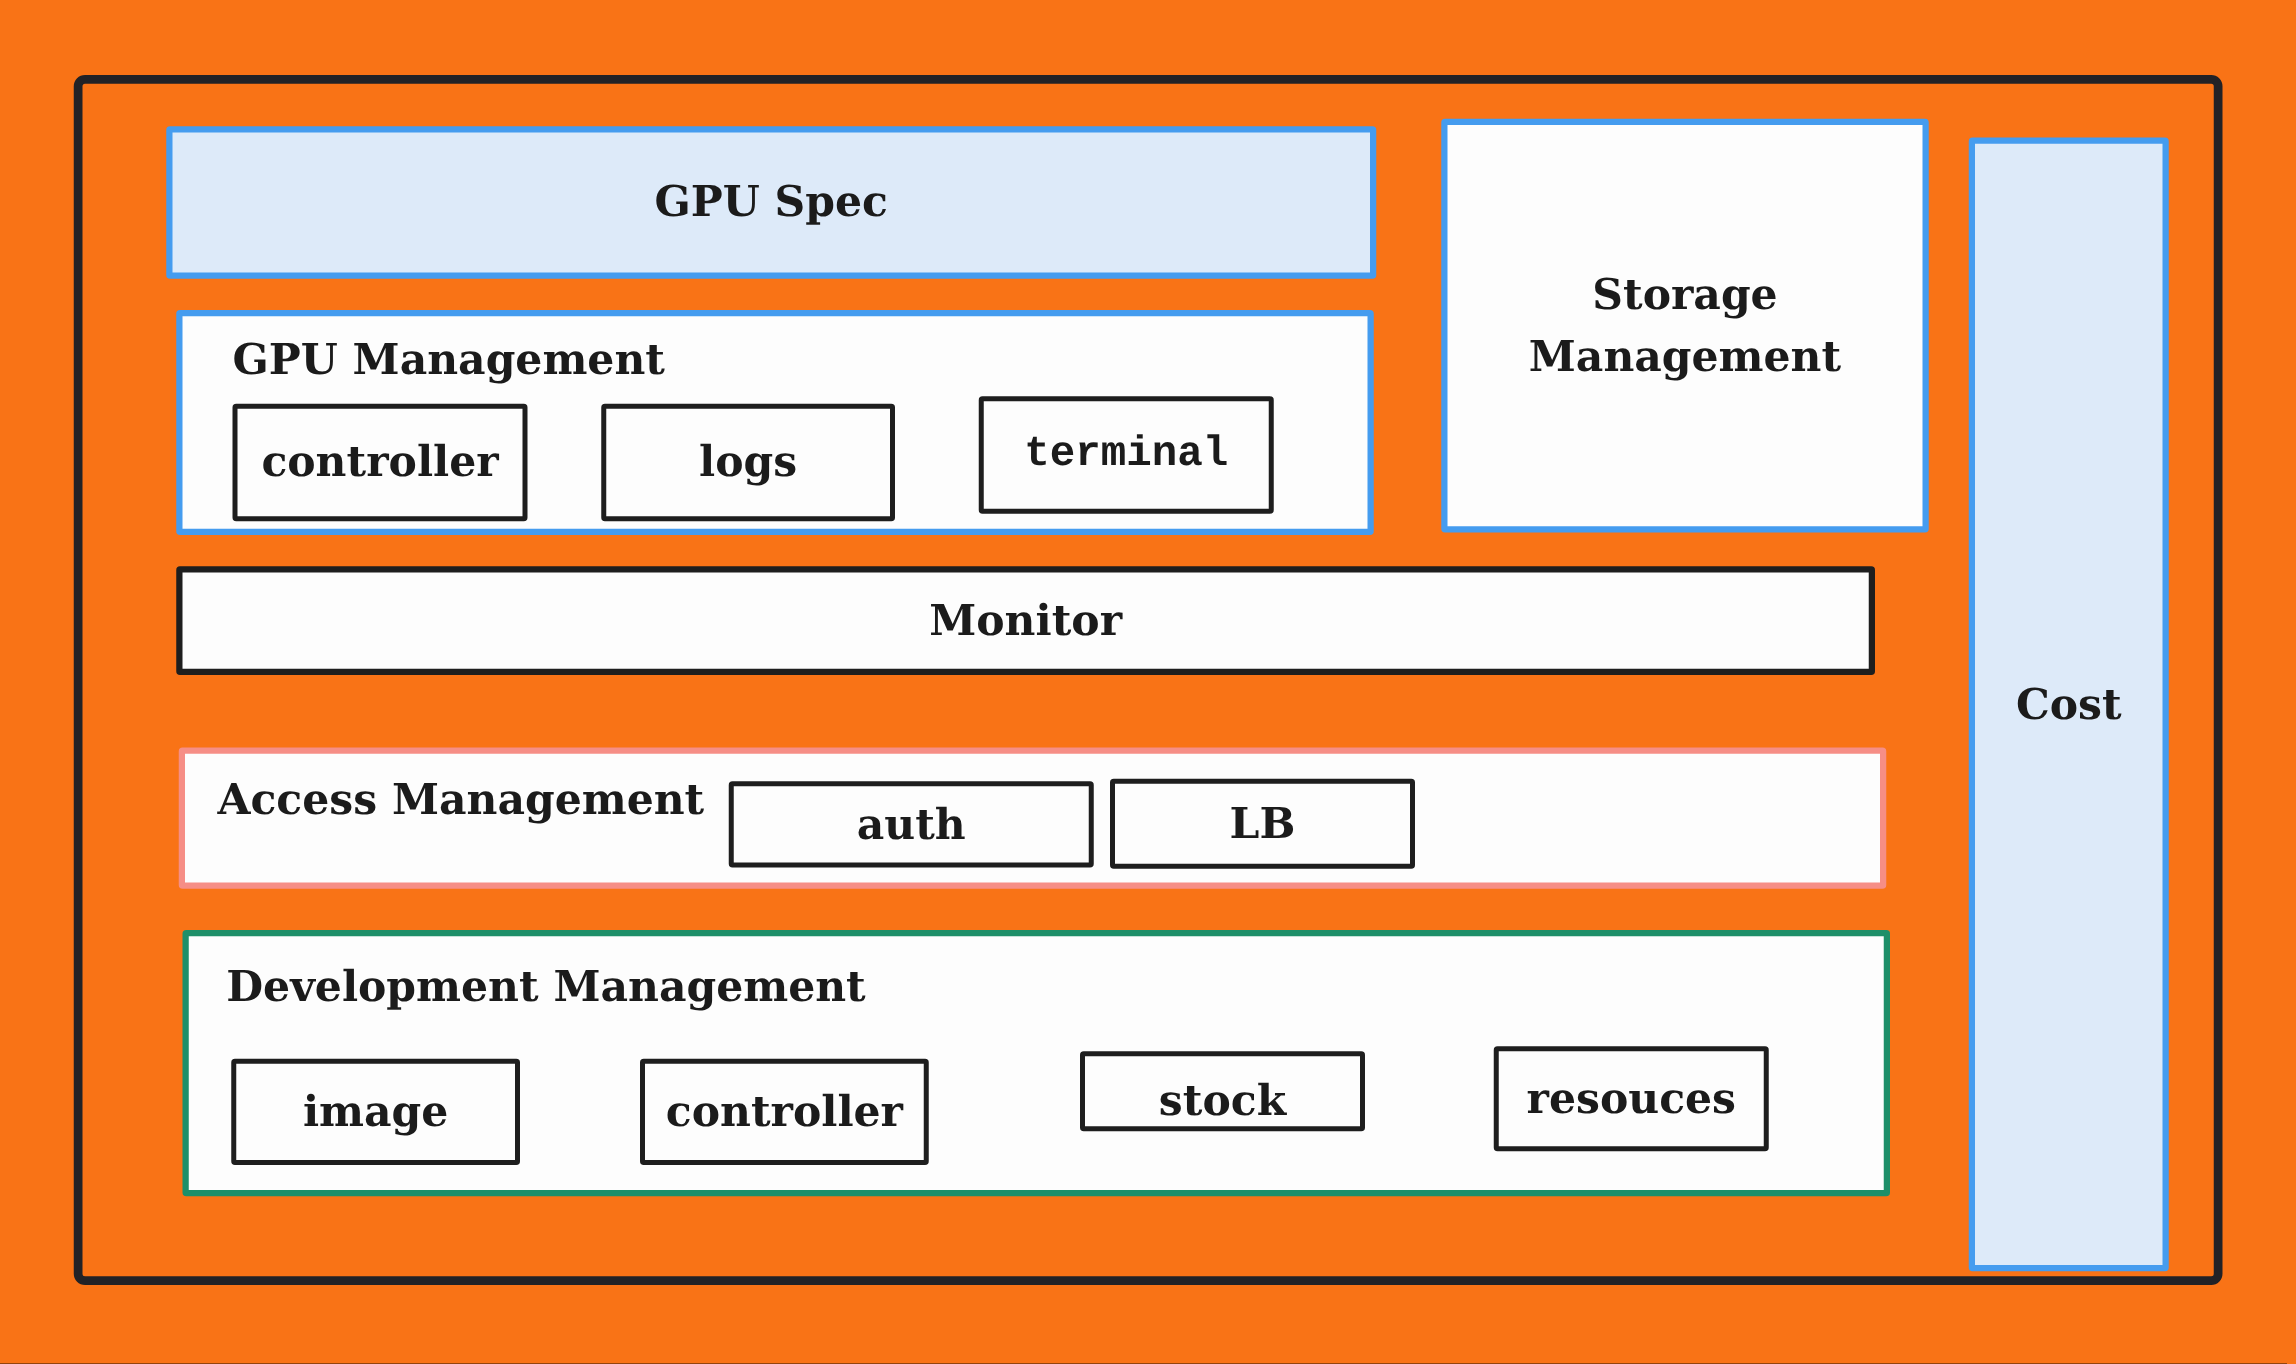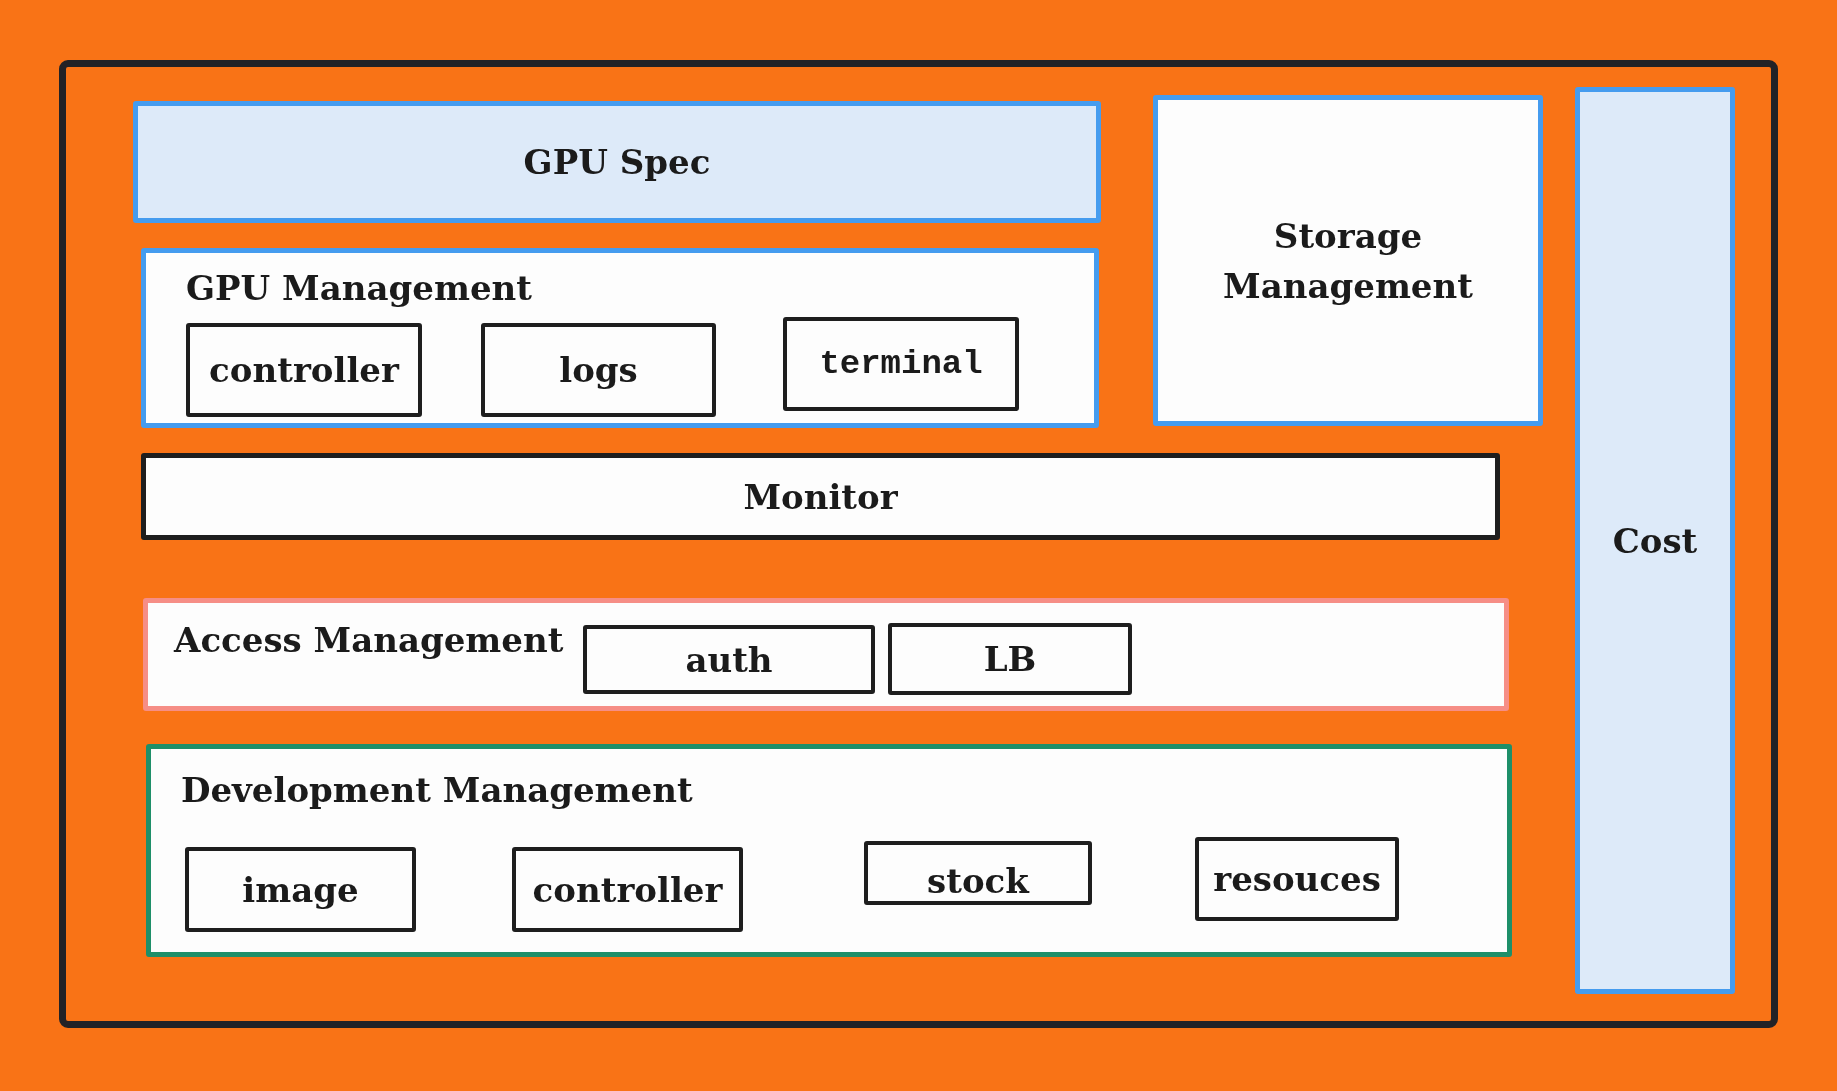--- a/index.html
+++ b/index.html
@@ -45,23 +45,23 @@
   #access-mgmt{left:143px;top:598px;width:1366px;height:113px;border:5px solid #F68E86;}
   #access-mgmt .group-title{left:26px;top:16px;}
   #box-auth{left:583px;top:625px;width:292px;height:69px;}
   #box-lb{left:888px;top:623px;width:244px;height:72px;}
   
   #dev-mgmt{left:146px;top:744px;width:1366px;height:213px;border:5px solid #1E8F69;}
   #dev-mgmt .group-title{left:30px;top:20px;}
   #box-image{left:185px;top:847px;width:231px;height:85px;}
   #box-controller{left:512px;top:847px;width:231px;height:85px;}
   #box-stock{left:864px;top:841px;width:228px;height:64px;align-items:flex-end;}
-  #box-resouces{left:1195px;top:837px;width:204px;height:84px;}
+  #box-resouces{left:1195px;top:837px;width:220px;height:84px;}
   
-  #cost{left:1575px;top:87px;width:160px;height:907px;}
+  #cost{left:1575px;top:110px;width:160px;height:907px;}
 </style>
 </head>
 <body>
 
 <div id="canvas">
 
   <div id="frame" class="abs"></div>
 
   <div id="gpu-spec" class="abs box blue-stroke blue-fill">
     <span>GPU Spec</span>

